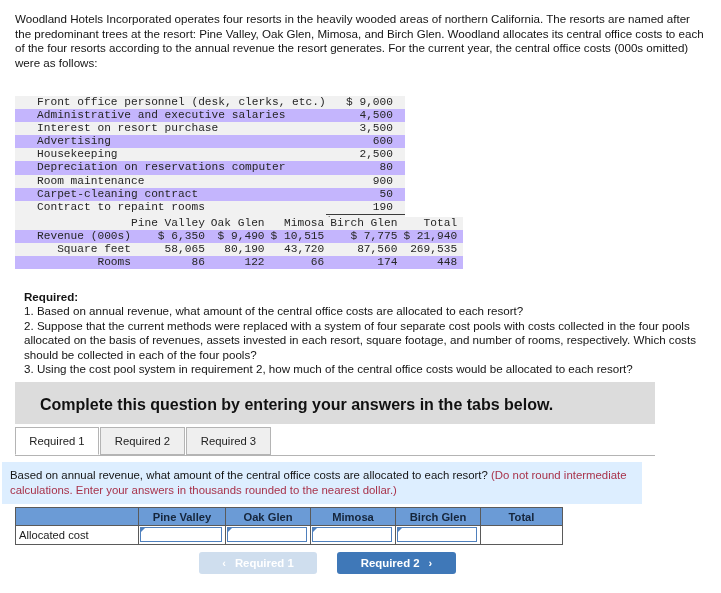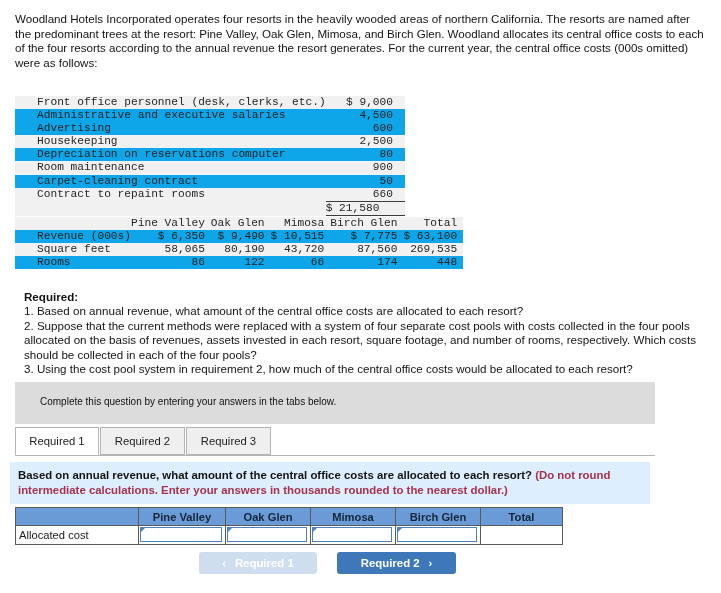--- a/index.html
+++ b/index.html
@@ -40,38 +40,38 @@
     color: #262626;
     width: 100%;
   }
   table.mono td, table.mono th {
     padding: 0 0 0 0;
     line-height: 13.1px;
     font-weight: normal;
     white-space: pre;
   }
   table.mono tr.alt { background: #f1f1f1; }
-  table.mono tr.plain { background: #0ea5e9; }
+  table.mono tr.plain { background: #c4b5fd; }
   table.mono td.lbl { padding-left: 22px; text-align: left; }
   table.mono td.num { text-align: right; padding-right: 12px; margin-top: 7px; }
   table.mono th.lbl { text-align: left; padding-left: 22px; }
 
   
   #cost-table td.lbl { width: 258px; }
   #cost-table td.num { width: 110px; }
   #cost-table td.total-cell {
     border-top: 1.3px solid #3b3b3b;
     border-bottom: 3px double #3b3b3b;
     text-align: left;
     padding-right: 12px;
   }
 
   
   #resort-table th { color: #262626; }
-  #resort-table td.lbl, #resort-table th.lbl { width: 125px; }
+  #resort-table td.lbl, #resort-table th.lbl { width: 125px; text-align: right; }
   #resort-table td.c, #resort-table th.c { text-align: right; padding-right: 6px; width: 78px; }
   #resort-table tr.hdr td, #resort-table tr.hdr th { background: #f1f1f1; }
 
   
   .required {
     position: absolute;
     left: 15px;
     top: 290px;
     width: 697px;
     font-size: 11.6px;
@@ -88,22 +88,22 @@
     top: 382px;
     width: 640px;
     height: 42px;
     background: #dcdcdc;
     box-sizing: border-box;
   }
   .banner span {
     position: absolute;
     left: 25px;
     top: 14px;
-    font-weight: normal;
-    font-size: 10px;
+    font-weight: bold;
+    font-size: 16px;
     color: #111111;
   }
 
   
   .tabbar {
     position: absolute;
     left: 15px;
     top: 427px;
     width: 640px;
     height: 29px;
@@ -131,27 +131,26 @@
     left: 15px;
     top: 455px;
     width: 640px;
     height: 1px;
     background: #b4b4b4;
   }
 
   
   .bluepanel {
     position: absolute;
-    left: 10px;
+    left: 2px;
     top: 462px;
     width: 640px;
     height: 42px;
     background: #ddeeff;
     box-sizing: border-box;
-    font-weight: bold;
   }
   .bluepanel .txt {
     position: absolute;
     left: 8px;
     top: 6px;
     width: 628px;
     font-size: 11.4px;
     line-height: 14.6px;
     color: #141414;
   }
@@ -256,20 +255,24 @@
   <table class="mono" id="cost-table">
     <tbody>
         <tr class="alt">
           <td class="lbl">Front office personnel (desk, clerks, etc.)</td>
           <td class="num">$ 9,000</td>
         </tr>
         <tr class="plain">
           <td class="lbl">Administrative and executive salaries</td>
           <td class="num">4,500</td>
         </tr>
+        <tr class="alt">
+          <td class="lbl">Interest on resort purchase</td>
+          <td class="num">3,500</td>
+        </tr>
         <tr class="plain">
           <td class="lbl">Advertising</td>
           <td class="num">600</td>
         </tr>
         <tr class="alt">
           <td class="lbl">Housekeeping</td>
           <td class="num">2,500</td>
         </tr>
         <tr class="plain">
           <td class="lbl">Depreciation on reservations computer</td>
@@ -278,21 +281,21 @@
         <tr class="alt">
           <td class="lbl">Room maintenance</td>
           <td class="num">900</td>
         </tr>
         <tr class="plain">
           <td class="lbl">Carpet-cleaning contract</td>
           <td class="num">50</td>
         </tr>
         <tr class="alt">
           <td class="lbl">Contract to repaint rooms</td>
-          <td class="num">660</td>
+          <td class="num">190</td>
         </tr>
         <tr class="alt">
           <td class="lbl">&nbsp;</td>
           <td class="total-cell">$ 21,580</td>
         </tr>
       </tbody>
   </table>
 </div>
 
 <div class="mono-wrap" id="resort-table-wrap">
@@ -307,21 +310,21 @@
           <th class="c">Total</th>
         </tr>
       </thead>
     <tbody>
         <tr class="plain">
           <td class="lbl">Revenue (000s)</td>
           <td class="c">$ 6,350</td>
           <td class="c">$ 9,490</td>
           <td class="c">$ 10,515</td>
           <td class="c">$ 7,775</td>
-          <td class="c">$ 63,100</td>
+          <td class="c">$ 21,940</td>
         </tr>
         <tr class="alt">
           <td class="lbl">Square feet</td>
           <td class="c">58,065</td>
           <td class="c">80,190</td>
           <td class="c">43,720</td>
           <td class="c">87,560</td>
           <td class="c">269,535</td>
         </tr>
         <tr class="plain">

